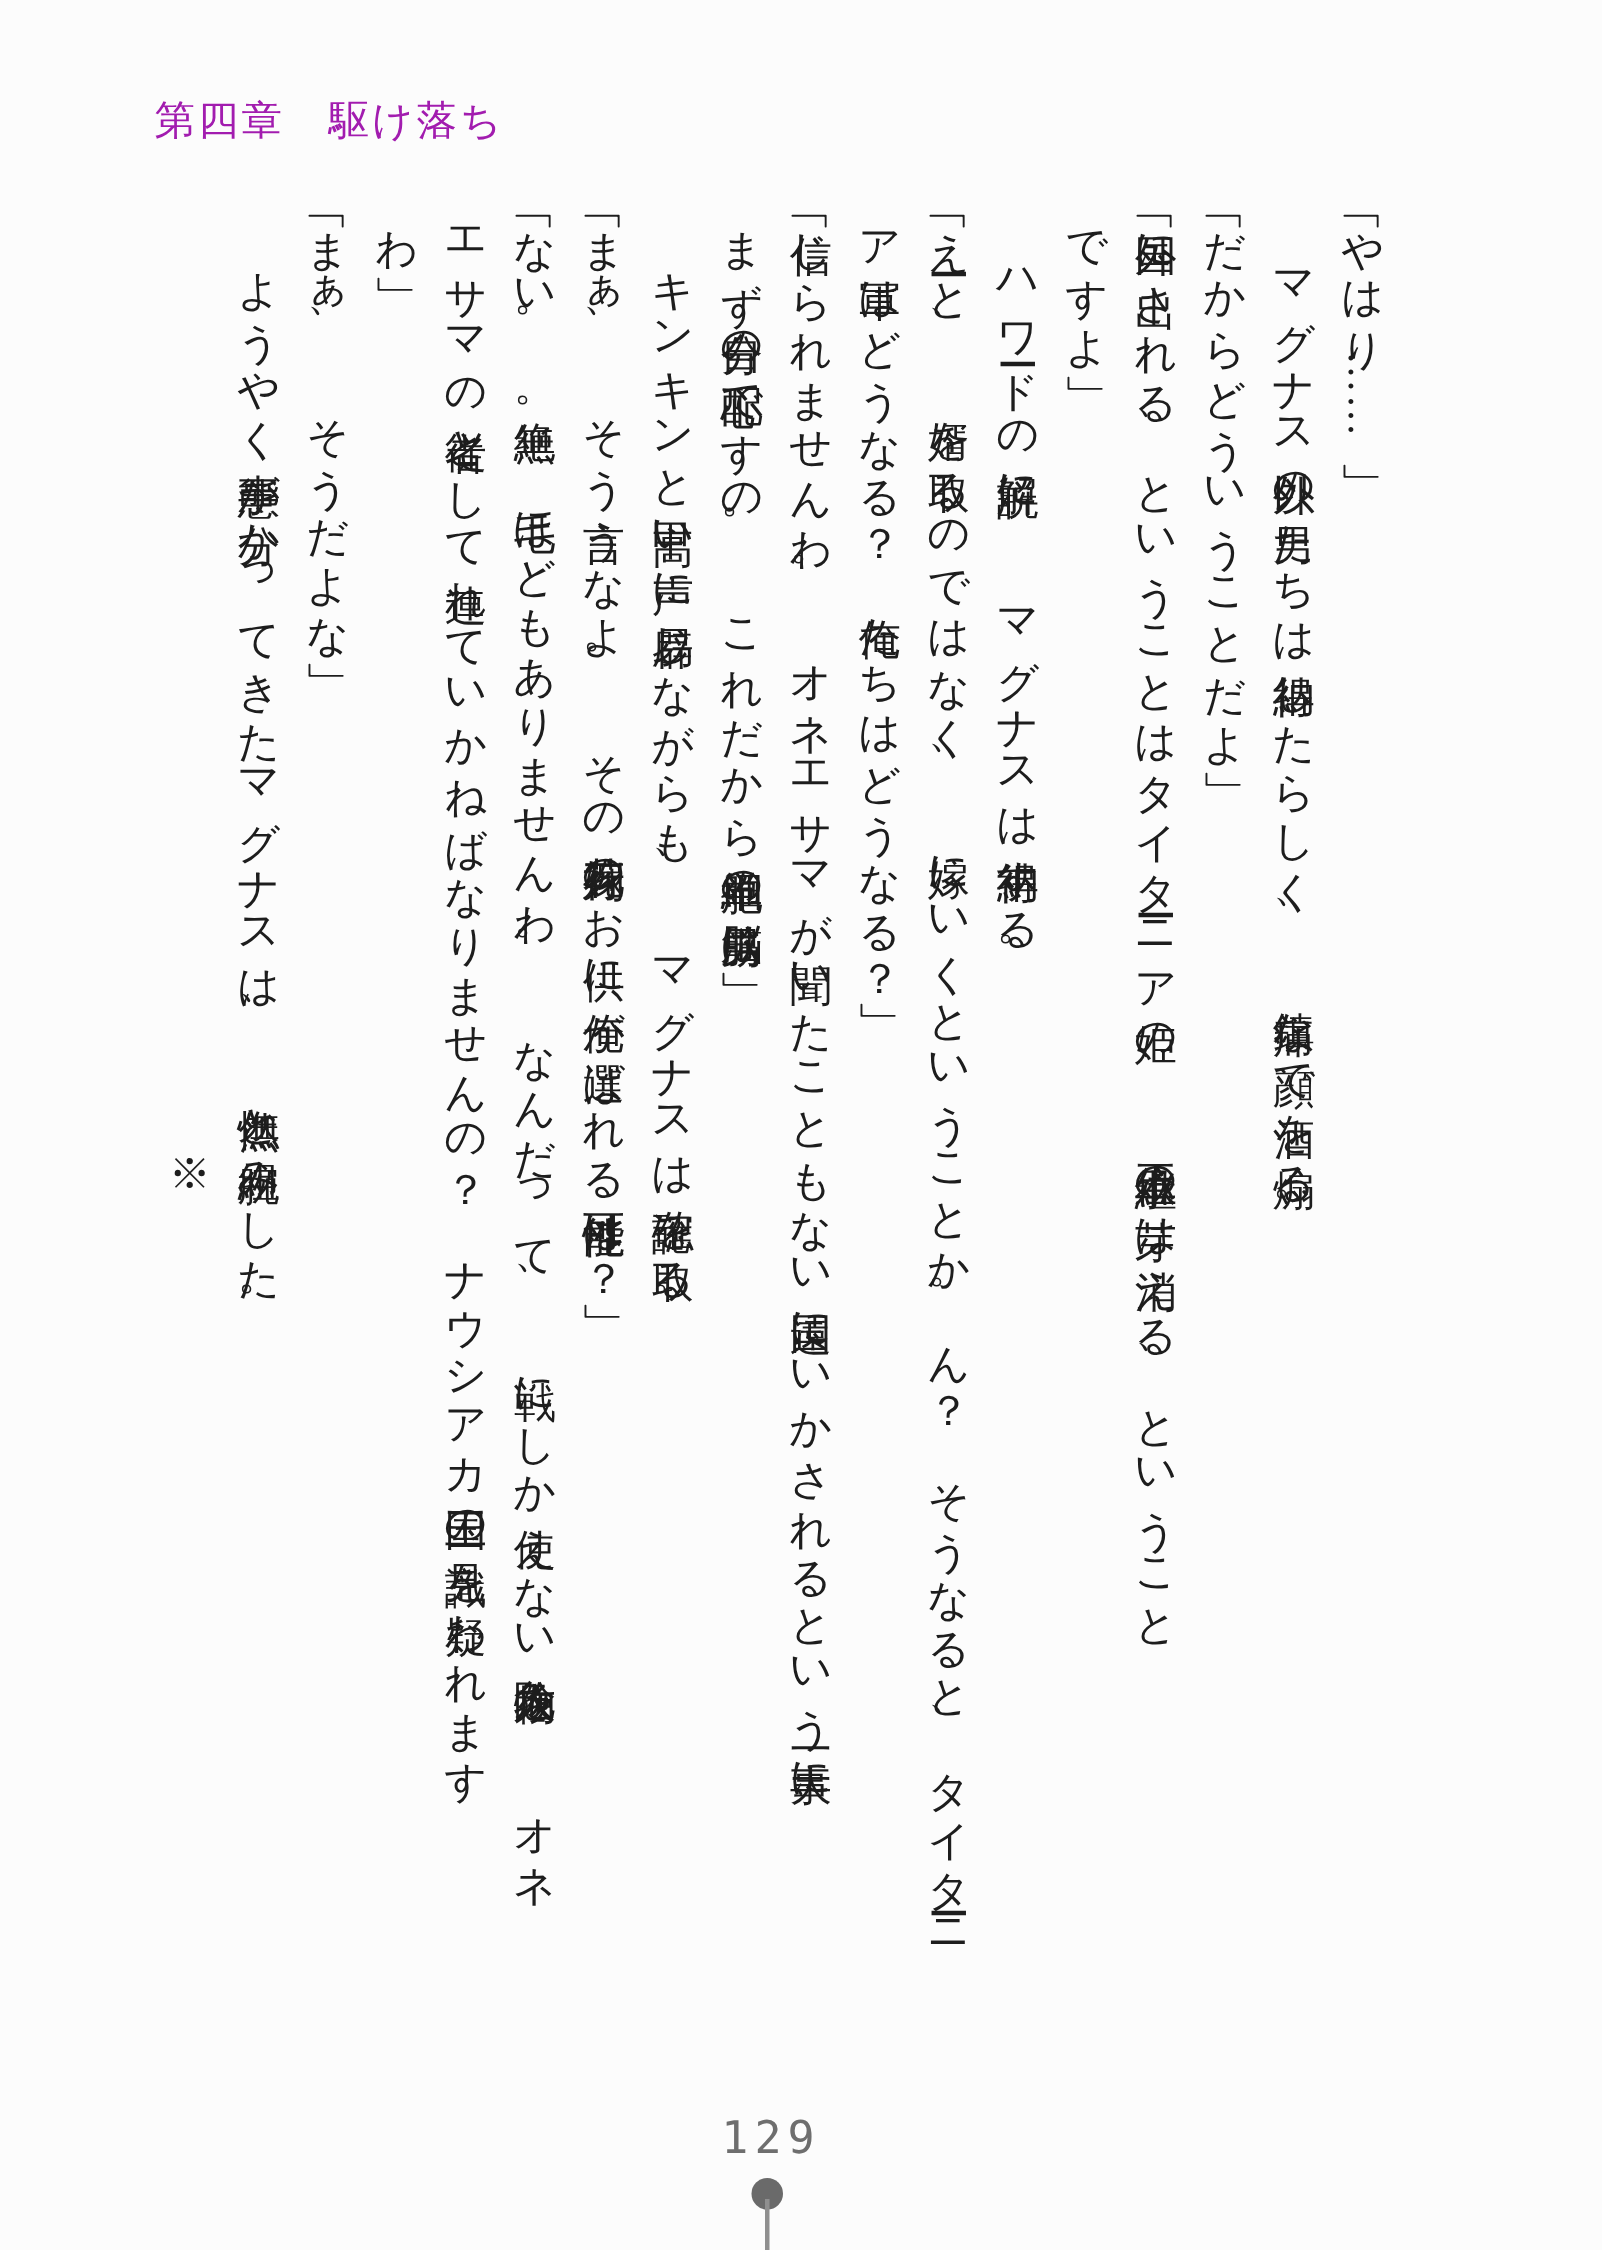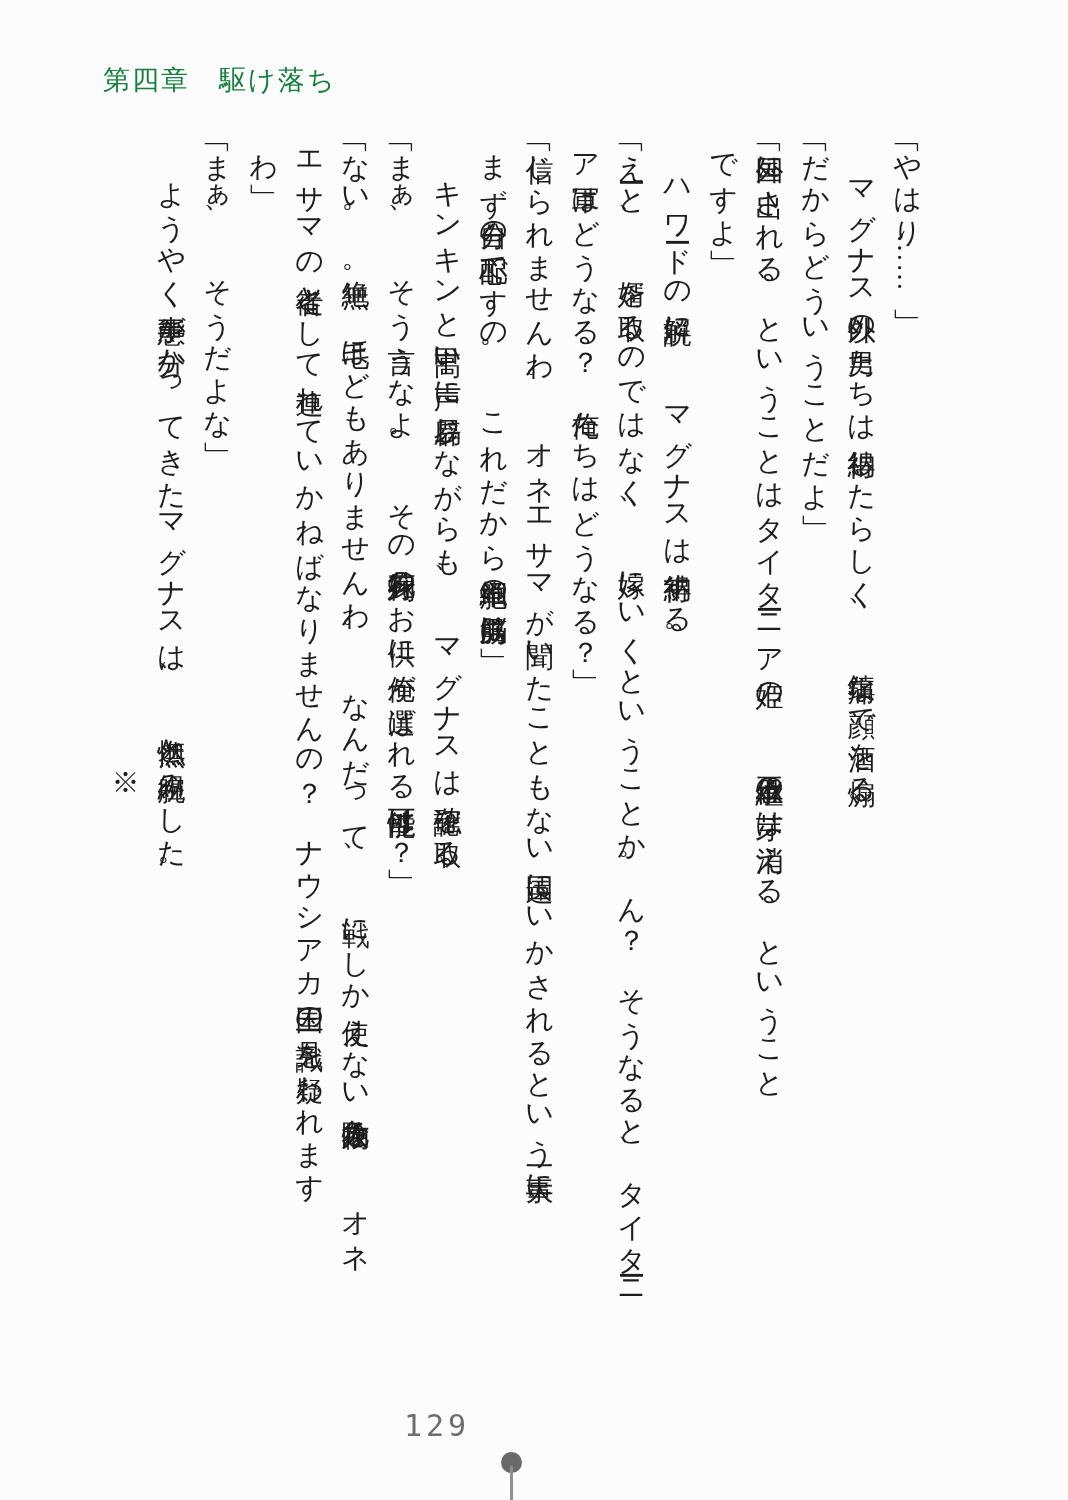--- a/index.html
+++ b/index.html
@@ -9,21 +9,21 @@
     position: relative;
     overflow: hidden;
     font-family: "Liberation Serif", "DejaVu Serif", serif;
     color: #1d1d1d;
   }
   .chapter-header {
     position: absolute;
     left: 103px; top: 62px;
     font-size: 27px;
     letter-spacing: 2px;
-    color: #15803d;
+    color: #a21caf;
     white-space: nowrap;
     font-family: Liberation Mono, monospace;
   }
   .textblock {
     position: absolute;
     top: 134px; right: 138px;
     height: 1262px;
     writing-mode: vertical-rl;
     text-orientation: mixed;
     font-size: 28px;
@@ -31,20 +31,21 @@
     letter-spacing: 1px;
   }
   .tcol { white-space: nowrap; }
   .tcol.indent { text-indent: 1em; }
   .tcol.sep { text-align: center; letter-spacing: 0; }
   .footer { position: absolute; left: 0; top: 1408px; width: 1068px; }
   .page-number {
     position: absolute;
     left: 404px; top: 0;
     width: 220px;
+    text-align: center;
     font-family: "DejaVu Sans Mono", "Liberation Mono", monospace;
     font-size: 30px;
     letter-spacing: 4px;
     color: #6e6e6e;
   }
   .page-marker-dot {
     position: absolute;
     left: 501px; top: 44px;
     width: 21px; height: 21px;
     border-radius: 50%;

